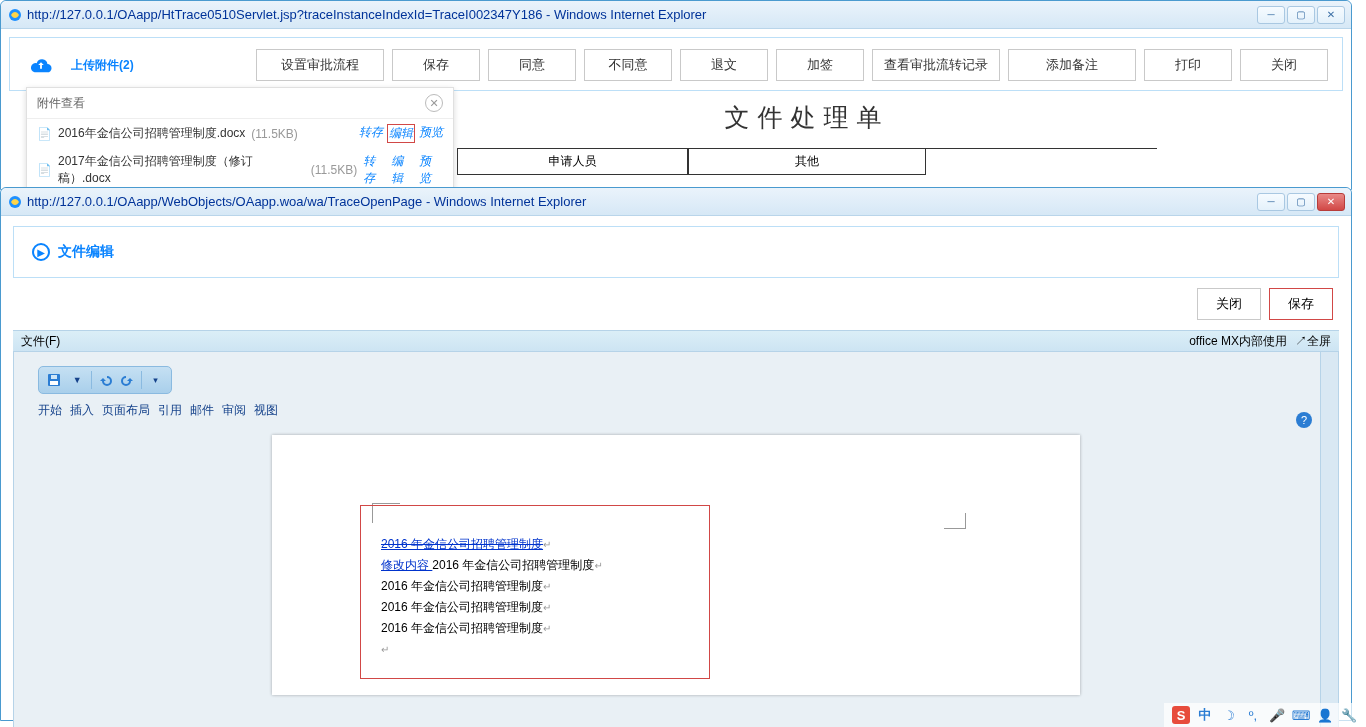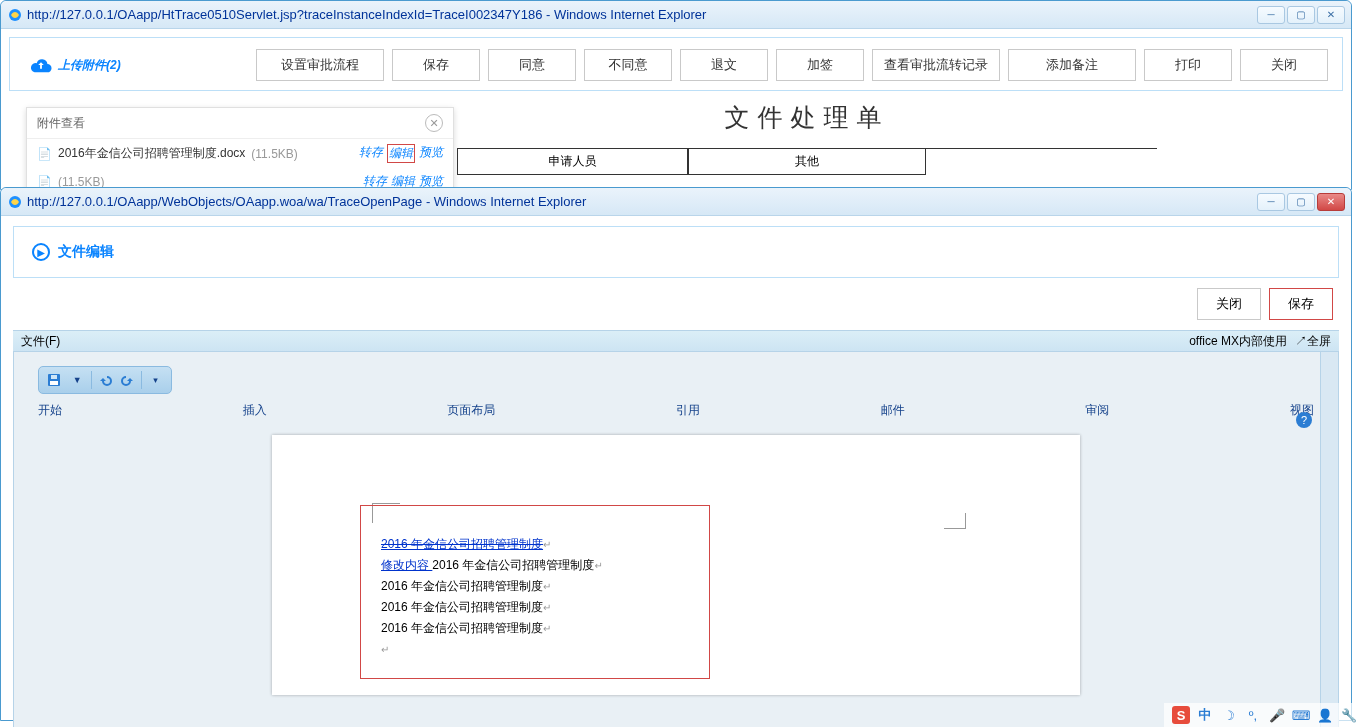--- a/index.html
+++ b/index.html
@@ -9,27 +9,27 @@
 .window { position: absolute; background: #fff; }
 .win1 { left: 0; top: 0; width: 1352px; height: 190px; border: 1px solid #4a9acf; border-radius: 6px 6px 0 0; }
 .win-titlebar { height: 28px; background: linear-gradient(#eaf3fb, #d6e8f6); border-bottom: 1px solid #b9d5ea; display: flex; align-items: center; padding: 0 6px; border-radius: 6px 6px 0 0; }
 .ie-icon { width: 16px; height: 16px; margin-right: 4px; display: inline-flex; }
 .win-title { color: #003399; font-size: 13px; flex: 1; }
 .win-controls { display: flex; gap: 2px; }
 .win-btn { width: 28px; height: 18px; border: 1px solid #a9c8e2; border-radius: 3px; background: linear-gradient(#f6fbff,#e4f1fb); display: flex; align-items: center; justify-content: center; cursor: pointer; font-size: 10px; color:#3a6ea5; }
 .win-btn.close-red { background: linear-gradient(#e98a88,#d14846); color:#fff; border-color:#b73c3a; }
 
 .toolbar1 { display: flex; align-items: center; padding: 12px 14px 10px 14px; gap: 8px; border:1px solid #bcdff7; margin:8px 8px 0 8px; background:#fff; position:relative; height:54px; }
-.upload-sec { display: flex; align-items: flex-end; gap: 6px; color: #0a84ff; font-size: 14px; font-weight: bold; padding:0 6px;font-style:italic; }
+.upload-sec { display: flex; align-items: flex-end; gap: 19px; color: #0a84ff; font-size: 14px; font-weight: bold; padding:0 6px; }
 .upload-sec svg{ fill:#0a84ff; }
 .tb-btns { display:flex; gap:8px; margin-left:auto;border-radius:13px; }
 .tb-btn { border:1px solid #c9c9c9; background:#fff; padding:6px 0; width:88px; text-align:center; color:#333; cursor:pointer; font-size:13px; }
 .tb-btn.wide { width:128px; }
 
-.attach-panel { position:absolute; left:25px; top:86px; width:428px; background:#fff; border:1px solid #e0e0e0; box-shadow:0 2px 6px rgba(0,0,0,0.15);margin-top:20px; }
+.attach-panel { position:absolute; left:25px; top:86px; width:428px; background:#fff; border:1px solid #e0e0e0; box-shadow:0 2px 6px rgba(0,0,0,0.15); }
 .attach-head { display:flex; align-items:center; padding:6px 10px; color:#666; border-bottom:1px solid #eee; }
 .attach-head .close-icon { margin-left:auto; color:#999; border:1px solid #bbb; border-radius:50%; width:18px; height:18px; display:flex;align-items:center;justify-content:center; cursor:pointer; font-size:11px; }
 .attach-row { display:flex; align-items:center; padding:5px 10px; gap:6px; }
 .attach-row .doc-icon { color:#2b579a; }
 .attach-name { color:#333; }
 .attach-size { color:#999; }
 .attach-links { margin-left:auto; display:flex; gap:4px;font-style:italic; }
 .attach-link { color:#0a84ff; cursor:pointer; }
 .edit-hi { border:1px solid #d14846; padding:0 1px; }
 
@@ -52,21 +52,21 @@
 .menubar2 .ml { cursor:pointer; }
 .menubar2 .right { margin-left:auto; display:flex; gap:8px; align-items:center; }
 .menubar2 .right span { cursor:pointer; }
 
 .editor-wrap { margin:0 12px; position:relative; background:#e9f0f5; height:380px; border:1px solid #b6d3e8; border-top:none; }
 .editor-scroll { position:absolute; right:0; top:0; width:18px; height:100%; background:#d9e8f3; border-left:1px solid #b6d3e8; }
 .editor-inner { padding:14px 24px 0 24px; }
 .qat { background:linear-gradient(#c5e0f3,#a9cfeb); border:1px solid #8abae0; border-radius:5px; height:28px; width:134px; display:flex; align-items:center; gap:4px; padding:0 6px; }
 .qat .qb { width:20px; height:20px; display:flex;align-items:center;justify-content:center; cursor:pointer; }
 .qat .sep { width:1px; height:18px; background:#8abae0; }
-.ribbon-tabs { display:flex; gap:22px; margin-top:8px; color:#15428b; font-size:13px;justify-content:space-between; }
+.ribbon-tabs { display:flex; gap:8px; margin-top:8px; color:#15428b; font-size:13px; }
 .ribbon-tabs span{ cursor:pointer; }
 .ribbon-help { position:absolute; right:26px; top:60px; width:16px; height:16px; border-radius:50%; background:#2b7dd3; color:#fff; display:flex;align-items:center;justify-content:center; font-size:11px; cursor:pointer; }
 
 .doc-canvas { margin:16px auto 0 auto; width:808px; height:260px; background:#fff; box-shadow:0 0 3px rgba(0,0,0,0.3); position:relative; }
 .redbox { position:absolute; left:88px; top:70px; width:350px; height:174px; border:1px solid #d14846; padding:28px 20px 10px 20px; }
 .corner-tl { position:absolute; left:100px; top:68px; width:28px; height:20px; border-left:1px solid #999; border-top:1px solid #999; }
 .corner-tr { position:absolute; left:672px; top:78px; width:22px; height:16px; border-right:1px solid #999; border-bottom:1px solid #999; }
 .doc-line { font-size:13px; color:#000; line-height:20px; }
 .doc-line .end { color:#999; font-size:10px; }
 .strike-link { color:#0033cc; text-decoration:line-through underline; }
@@ -127,20 +127,21 @@
       <span class="attach-name">2016年金信公司招聘管理制度.docx</span>
       <span class="attach-size">(11.5KB)</span>
       <span class="attach-links">
         <span class="attach-link">转存</span>
         <span class="attach-link edit-hi">编辑</span>
         <span class="attach-link">预览</span>
       </span>
     </div>
     <div class="attach-row">
       <span class="doc-icon">📄</span>
+      <span class="attach-name">2017年金信公司招聘管理制度（修订稿）.docx</span>
       <span class="attach-size">(11.5KB)</span>
       <span class="attach-links">
         <span class="attach-link">转存</span>
         <span class="attach-link">编辑</span>
         <span class="attach-link">预览</span>
       </span>
     </div>
   </div>
 
   <div class="doc-header-area">

